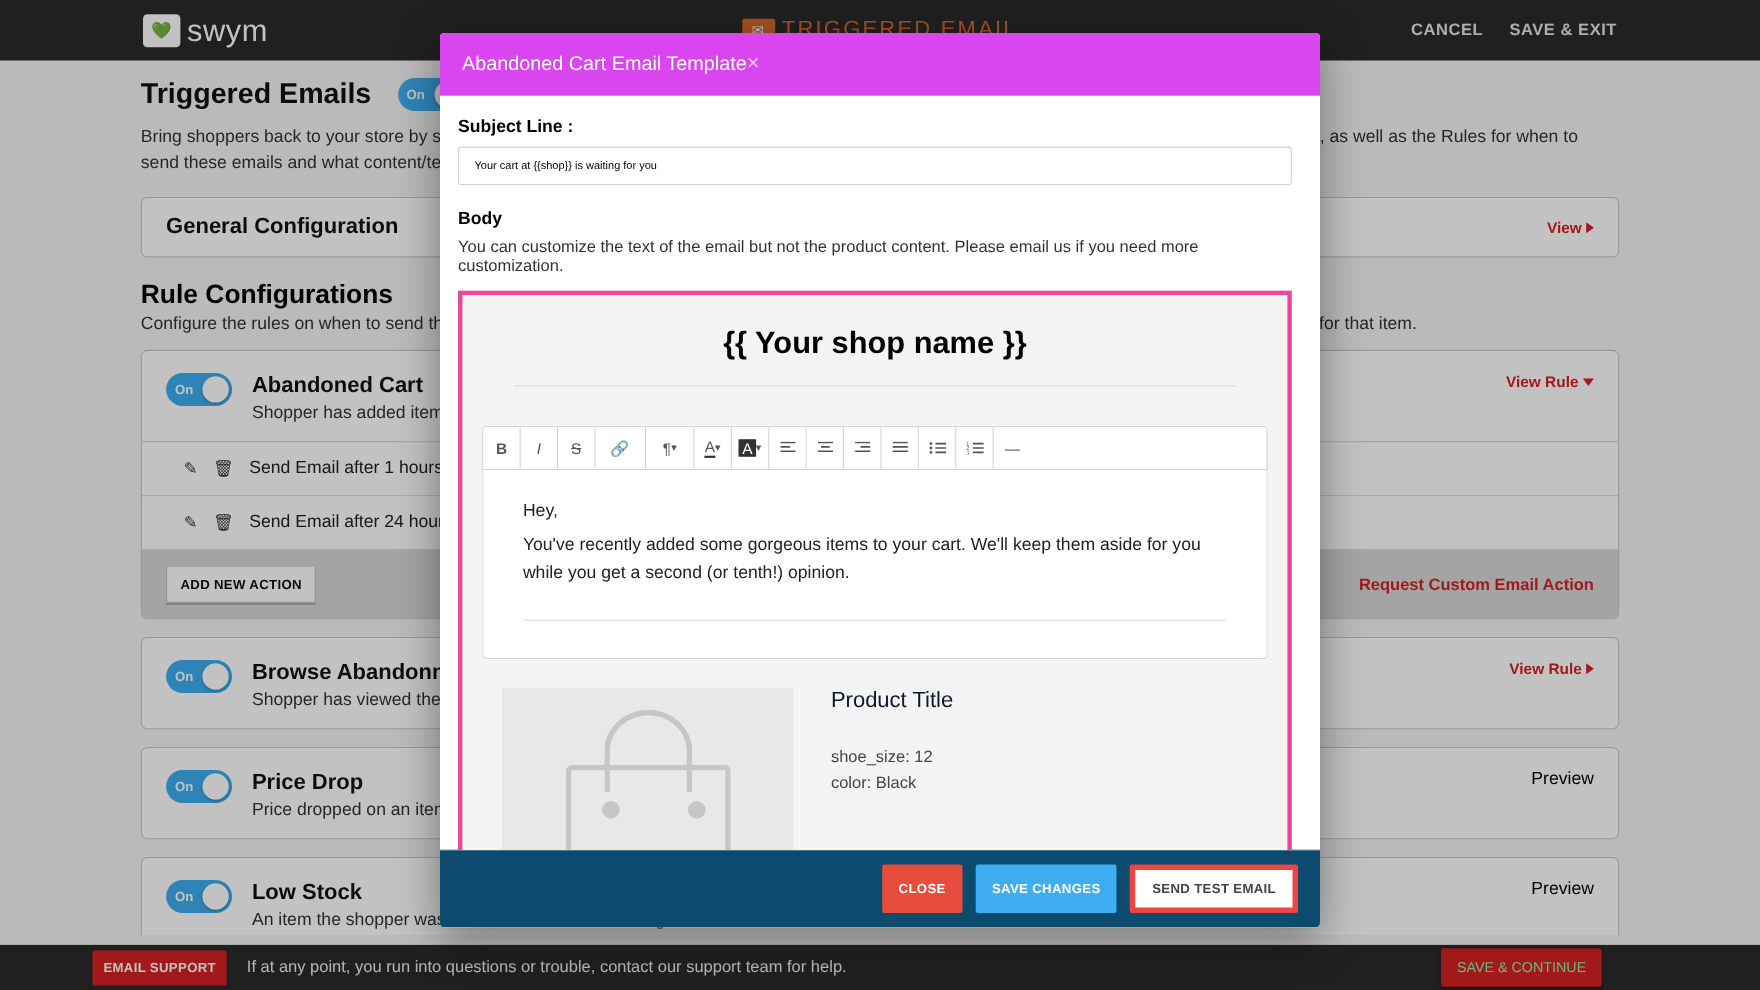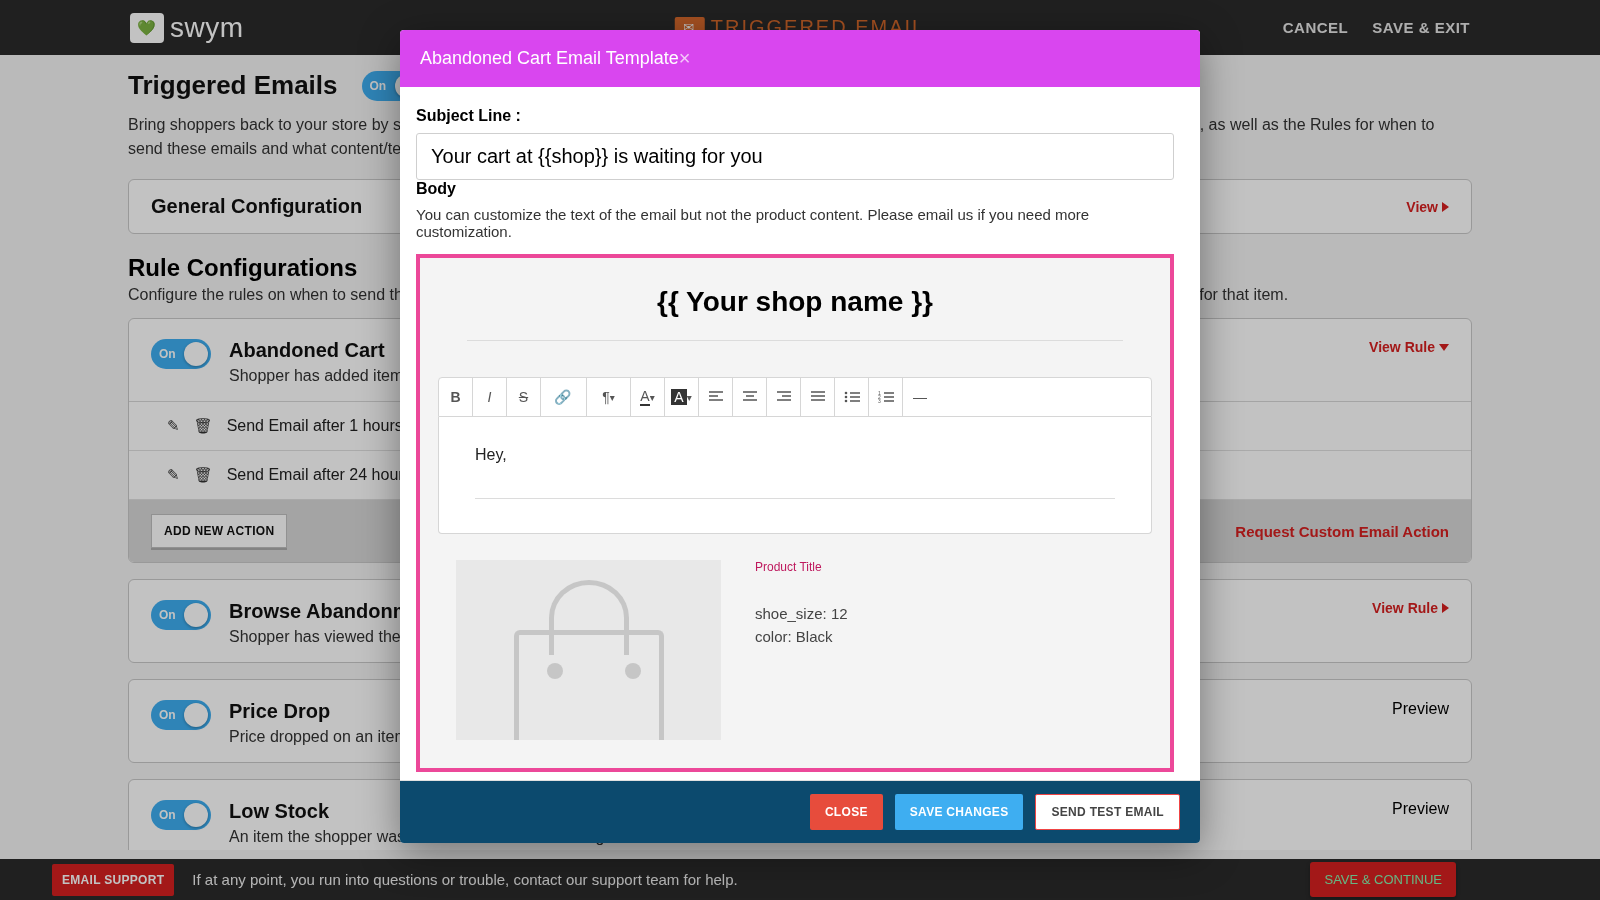--- a/index.html
+++ b/index.html
@@ -45,59 +45,59 @@
 .preview-link { color:#000000; font-size:16px; cursor:pointer; }
 
 .actions-list { border-top:1px solid #d8d8d8; }
 .action-row { display:flex; align-items:center; gap:14px; padding:15px 38px; font-size:16px; color:#222; border-bottom:1px solid #e0e0e0; }
 .action-row .ic { font-size:15px; color:#333; cursor:pointer; }
 .add-row { background:#d8d8d8; padding:14px 22px; display:flex; justify-content:space-between; align-items:center; }
 .add-btn { background:#fff; border:1px solid #bfbfbf; font-size:12px; font-weight:700; letter-spacing:.3px; padding:9px 12px; cursor:pointer; color:#111; box-shadow:0 2px 0 rgba(0,0,0,.2); }
 .req-link { color:#d72020; font-weight:600; font-size:15px; cursor:pointer; }
 
 
-.footer { position:absolute; left:0; right:0; bottom:0; height:41px; background:#2b2b2b; display:flex; align-items:center; padding:0 52px; color:#eee; gap:18px; }
+.footer { position:absolute; left:0; right:0; bottom:0; height:41px; background:#2b2b2b; display:flex; align-items:center; padding:0 84px; color:#eee; gap:18px; }
 .sup-btn { background:#d72020; color:#fff; font-size:12px; font-weight:700; padding:9px 10px; letter-spacing:.3px; cursor:pointer; border-radius:2px; }
 .footer .cont { cursor:pointer; background:#d72020; color:#86efac; font-size:13px; font-weight:400; padding:10px 14px; border-radius:3px; position:absolute; right:144px; box-shadow:0 2px 4px rgba(0,0,0,.3); }
 .footer .msg { font-size:15px; }
 
 
 .overlay { position:absolute; inset:0; background:rgba(0,0,0,.24); }
 .modal { position:absolute; left:400px; top:30px; width:800px; height:813px; background:#fff; border-radius:4px; display:flex; flex-direction:column; overflow:hidden; box-shadow:0 10px 40px rgba(0,0,0,.4); }
 .mhead { background:#d946ef; color:#fff; padding:17px 20px; font-size:18px; display:flex; justify-content:flex-start; align-items:center; }
 .mhead .x { color:#fff; opacity:.7; font-size:20px; cursor:pointer; font-weight:400; }
 .mbody { flex:1; padding:20px 16px 0; overflow:hidden; position:relative; }
 .mbody-inner { position:absolute; inset:20px 16px 0 16px; overflow-y:auto; padding-right:10px; }
 .mbody-inner::-webkit-scrollbar { width:10px; }
 .mbody-inner::-webkit-scrollbar-thumb { background:#bcbcbc; border-radius:5px; }
 .lbl { font-size:16px; font-weight:600; margin-bottom:8px; }
-.subject-inp { width:100%; padding:11px 14px; font-size:20px; border:1px solid #cfcfcf; border-radius:3px; }
+.subject-inp { width:100%; padding:11px 14px; font-size:10px; border:1px solid #cfcfcf; border-radius:3px; margin-bottom:22px; }
 .bodynote { font-size:15px; color:#333; margin-bottom:14px; }
 
 .preview { background:#f4f4f4; border:4px solid #ec4899; padding:28px 18px; }
 .shopname { text-align:center; font-size:28px; font-weight:700; padding-bottom:22px; border-bottom:1px solid #dcdcdc; width:92%; margin:0 auto 36px; }
 .rtbar { display:flex; border:1px solid #d6d6d6; border-radius:4px 4px 0 0; overflow:hidden; background:#fff; }
 .rtbar .cell { padding:10px 0; display:flex; align-items:center; justify-content:center; border-right:1px solid #d6d6d6; min-width:34px; color:#555; font-size:14px; cursor:pointer; }
 .rtbar .cell:last-child { border-right:none; flex:1; justify-content:flex-start; padding-left:10px; }
 .ed-body { background:#fff; border:1px solid #d6d6d6; border-top:none; padding:26px 36px 34px; font-size:16px; line-height:1.55; color:#222; border-radius:0 0 4px 4px; }
 .ed-body .hr { border-top:1px solid #dcdcdc; margin-top:30px; }
 
 .prod { display:flex; gap:34px; padding:26px 18px 0; }
 .prod-img { width:265px; height:180px; background:#e8e8e8; display:flex; align-items:flex-end; justify-content:center; }
 .bag { width:150px; height:110px; border:5px solid #c6c6c6; border-bottom:none; border-radius:6px 6px 0 0; position:relative; }
 .bag:before { content:""; position:absolute; top:-55px; left:50%; transform:translateX(-50%); width:70px; height:70px; border:5px solid #c6c6c6; border-bottom:none; border-radius:50% 50% 0 0; }
 .bag:after { content:""; position:absolute; top:28px; left:28px; width:16px; height:16px; background:#c6c6c6; border-radius:50%; box-shadow:78px 0 0 #c6c6c6; }
-.prod-text .ptitle { font-size:12px; font-weight:400; color:#be185d; margin-bottom:28px; }
+.prod-text .ptitle { font-size:20px; font-weight:400; color:#0f172a; margin-bottom:28px; }
 .prod-text .pattr { font-size:15px; color:#444; line-height:1.55; }
 
 .mfoot { background:#0c4a6e; padding:13px 20px; display:flex; justify-content:flex-end; gap:12px; border-top:1px solid #e1e1e1; }
 .btn { font-size:12px; font-weight:700; letter-spacing:.3px; padding:10px 15px; border:none; cursor:pointer; border-radius:2px; color:#fff; }
 .btn.red { background:#e74c3c; }
 .btn.blue { background:#3eaef1; }
-.btn.gray { background:#fff; border:1px solid #ef4444; color:#444; }
+.btn.gray { background:#fff; border:5px solid #ef4444; color:#444; }
 </style>
 </head>
 <body>
 
 <div class="topbar">
   <div class="brand">
     <div class="logo-badge">💚</div>
     <div class="name">swym</div>
   </div>
   <div class="tab-label">
@@ -325,20 +325,21 @@
                 <line x1="6" y1="10" x2="16" y2="10" stroke="#555" stroke-width="1.5"></line>
               </svg>
           </div>
           <div class="cell">
               <span>—</span>
             </div>
         </div>
 
         <div class="ed-body">
           <p>Hey,</p>
+          <p style="margin-top:6px">You've recently added some gorgeous items to your cart. We'll keep them aside for you while you get a second (or tenth!) opinion.</p>
           <div class="hr"></div>
         </div>
 
         <div class="prod">
           <div class="prod-img">
             <div class="bag"></div>
           </div>
           <div class="prod-text">
             <div class="ptitle">Product Title</div>
             <div class="pattr">shoe_size: 12</div>

